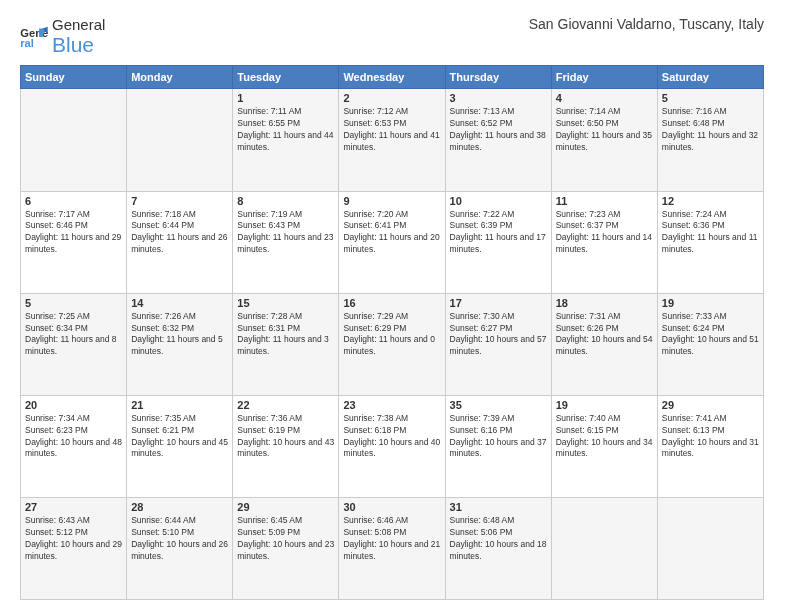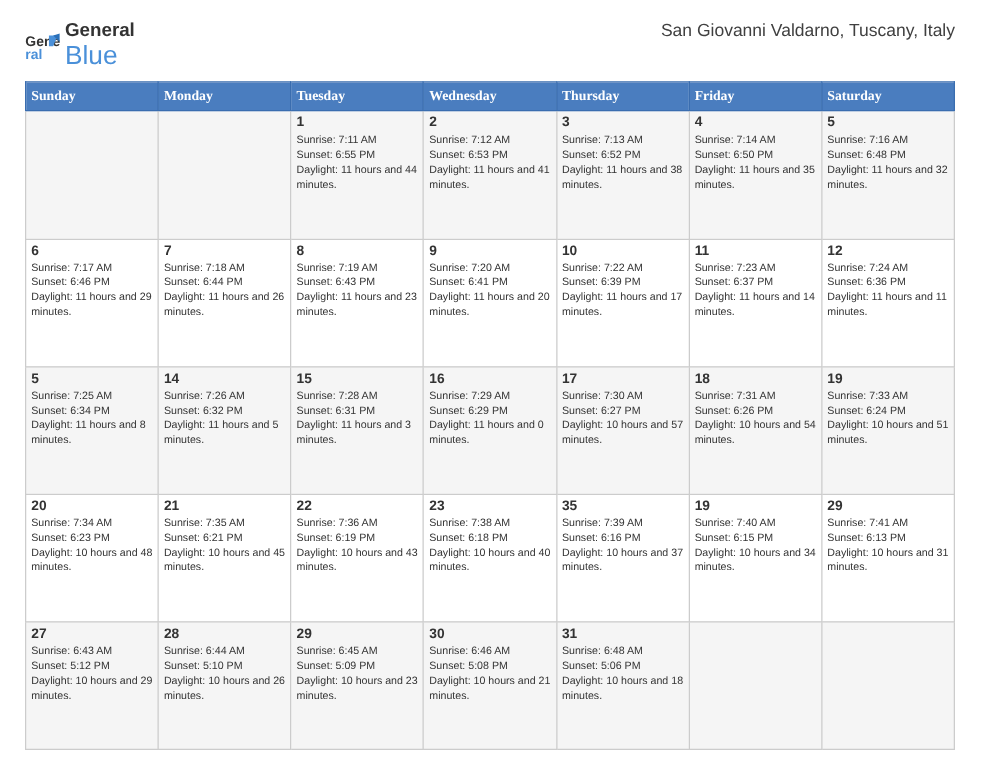--- a/index.html
+++ b/index.html
@@ -57,21 +57,20 @@
       table-layout: fixed;
     }
     thead th {
       background-color: #4a7dbf;
       color: white;
       font-size: 11px;
       font-weight: bold;
       padding: 5px 4px;
       text-align: left;
       border: 1px solid #3a6daf;
-      font-family: Liberation Serif, serif;
     }
     tbody td {
       vertical-align: top;
       border: 1px solid #ccc;
       padding: 3px 4px;
       font-size: 9px;
       color: #333;
       height: 88px;
     }
     tbody tr:nth-child(odd) td {
@@ -98,21 +97,21 @@
 <div class="page">
   <div class="header">
     <div class="logo">
       <svg class="logo-icon" viewBox="0 0 32 28" xmlns="http://www.w3.org/2000/svg">
         <text x="0" y="14" font-size="13" font-weight="bold" fill="#333">Gene</text>
         <text x="0" y="26" font-size="13" font-weight="bold" fill="#4a90d9">ral</text>
         <polygon points="22,4 30,4 26,14 22,14" fill="#4a90d9"></polygon>
         <polygon points="26,4 32,2 32,10" fill="#2a70b9"></polygon>
       </svg>
       <div>
-        <div style="font-size:15px;font-weight:bold;color:#333;line-height:1.15;">
+        <div style="font-size:15px;font-weight:normal;color:#333;line-height:1.15;">
           <span>General</span>
         </div>
         <div style="font-size:21px;font-weight:normal;color:#4a90d9;line-height:1.15;">
           <span>Blue</span>
         </div>
       </div>
     </div>
     <div class="title-block">
       <div class="location">San Giovanni Valdarno, Tuscany, Italy</div>
     </div>

